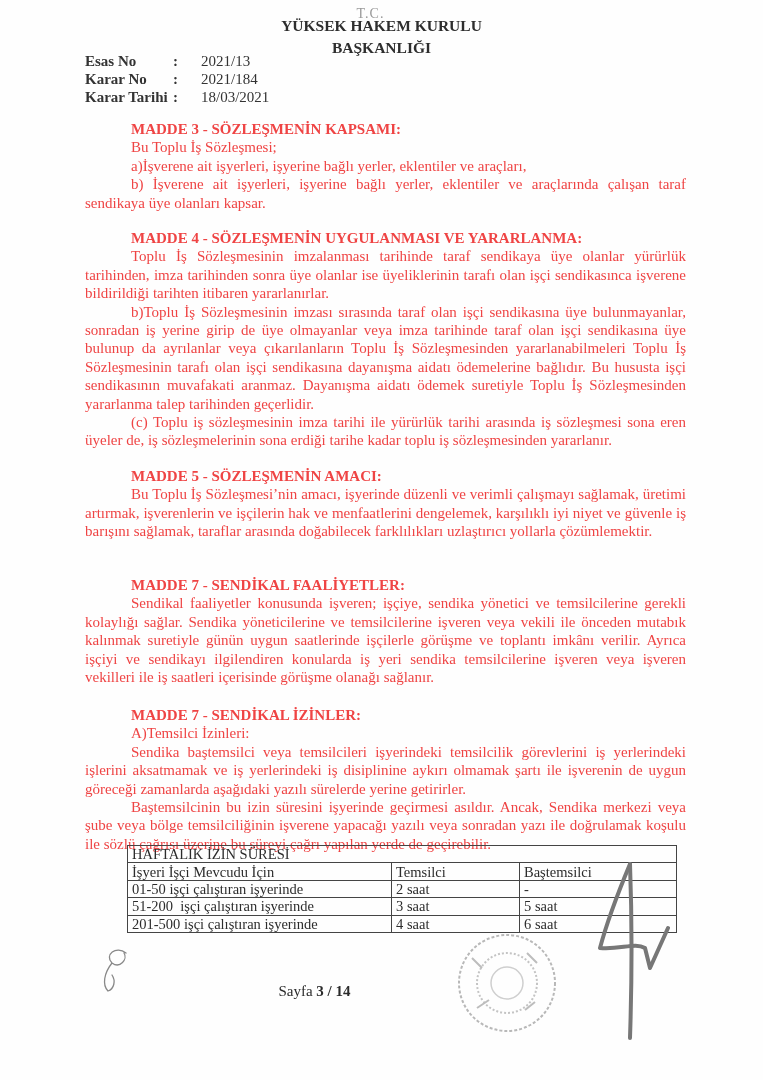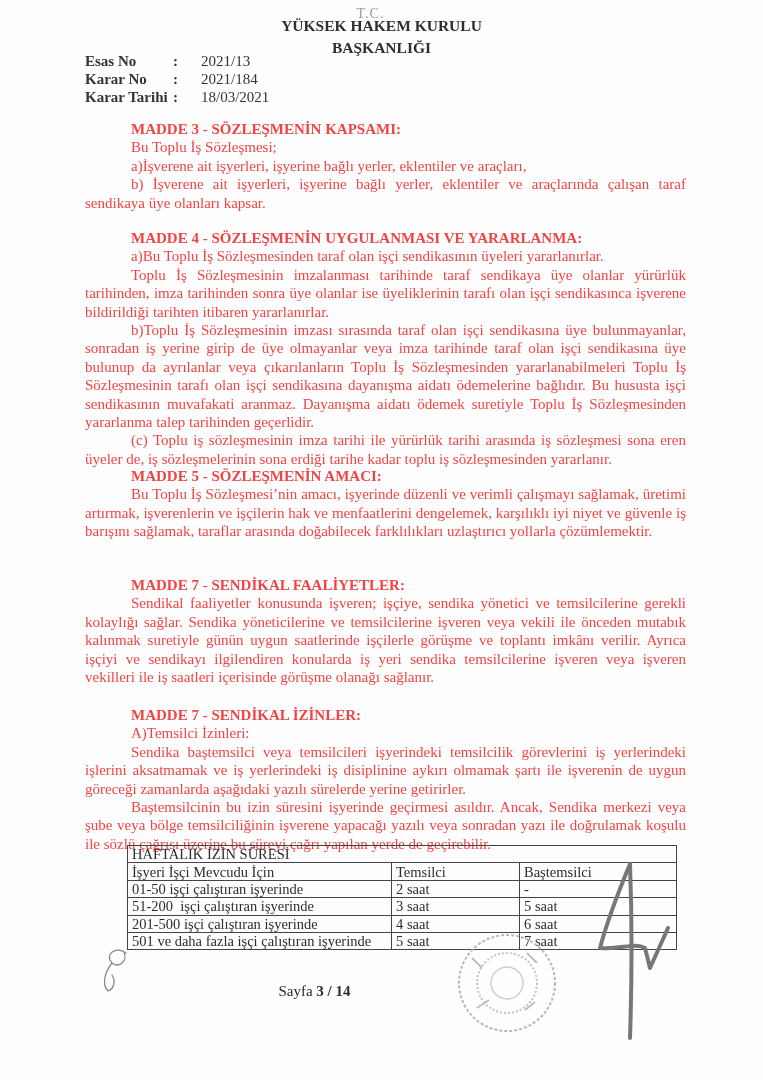--- a/index.html
+++ b/index.html
@@ -70,21 +70,20 @@
 
   <div class="body-text" id="sec3">
     <div class="h">MADDE 3 - SÖZLEŞMENİN KAPSAMI:</div>
     <p class="p">Bu Toplu İş Sözleşmesi;</p>
     <p class="p">a)İşverene ait işyerleri, işyerine bağlı yerler, eklentiler ve araçları,</p>
     <p class="p">b) İşverene ait işyerleri, işyerine bağlı yerler, eklentiler ve araçlarında çalışan taraf sendikaya üye olanları kapsar.</p>
   </div>
 
   <div class="body-text" id="sec4">
     <div class="h">MADDE 4 - SÖZLEŞMENİN UYGULANMASI VE YARARLANMA:</div>
-    <p class="p">a)Bu Toplu İş Sözleşmesinden taraf olan işçi sendikasının üyeleri yararlanırlar.</p>
     <p class="p">Toplu İş Sözleşmesinin imzalanması tarihinde taraf sendikaya üye olanlar yürürlük tarihinden, imza tarihinden sonra üye olanlar ise üyeliklerinin tarafı olan işçi sendikasınca işverene bildirildiği tarihten itibaren yararlanırlar.</p>
     <p class="p">b)Toplu İş Sözleşmesinin imzası sırasında taraf olan işçi sendikasına üye bulunmayanlar, sonradan iş yerine girip de üye olmayanlar veya imza tarihinde taraf olan işçi sendikasına üye bulunup da ayrılanlar veya çıkarılanların Toplu İş Sözleşmesinden yararlanabilmeleri Toplu İş Sözleşmesinin tarafı olan işçi sendikasına dayanışma aidatı ödemelerine bağlıdır. Bu hususta işçi sendikasının muvafakati aranmaz. Dayanışma aidatı ödemek suretiyle Toplu İş Sözleşmesinden yararlanma talep tarihinden geçerlidir.</p>
     <p class="p">(c) Toplu iş sözleşmesinin imza tarihi ile yürürlük tarihi arasında iş sözleşmesi sona eren üyeler de, iş sözleşmelerinin sona erdiği tarihe kadar toplu iş sözleşmesinden yararlanır.</p>
   </div>
 
   <div class="body-text" id="sec5">
     <div class="h">MADDE 5 - SÖZLEŞMENİN AMACI:</div>
     <p class="p">Bu Toplu İş Sözleşmesi’nin amacı, işyerinde düzenli ve verimli çalışmayı sağlamak, üretimi artırmak, işverenlerin ve işçilerin hak ve menfaatlerini dengelemek, karşılıklı iyi niyet ve güvenle iş barışını sağlamak, taraflar arasında doğabilecek farklılıkları uzlaştırıcı yollarla çözümlemektir.</p>
   </div>
 
@@ -123,25 +122,20 @@
     <tr>
       <td style="white-space:pre">51-200  işçi çalıştıran işyerinde</td>
       <td>3 saat</td>
       <td>5 saat</td>
     </tr>
     <tr>
       <td>201-500 işçi çalıştıran işyerinde</td>
       <td>4 saat</td>
       <td>6 saat</td>
     </tr>
-    <tr>
-      <td>501 ve daha fazla işçi çalıştıran işyerinde</td>
-      <td>5 saat</td>
-      <td>7 saat</td>
-    </tr>
   </tbody>
     </table>
 
   <svg class="stamp" width="120" height="110" viewBox="0 0 120 110">
     <circle cx="60" cy="55" r="48" fill="none" stroke="#b8b8b8" stroke-width="2" stroke-dasharray="3 2"></circle>
     <circle cx="60" cy="55" r="30" fill="none" stroke="#c4c4c4" stroke-width="2" stroke-dasharray="2 2"></circle>
     <circle cx="60" cy="55" r="16" fill="none" stroke="#cfcfcf" stroke-width="1.5"></circle>
     <path d="M25 30 L35 40 M80 25 L90 35 M30 80 L42 72 M78 82 L88 74" stroke="#bdbdbd" stroke-width="2"></path>
   </svg>
 

